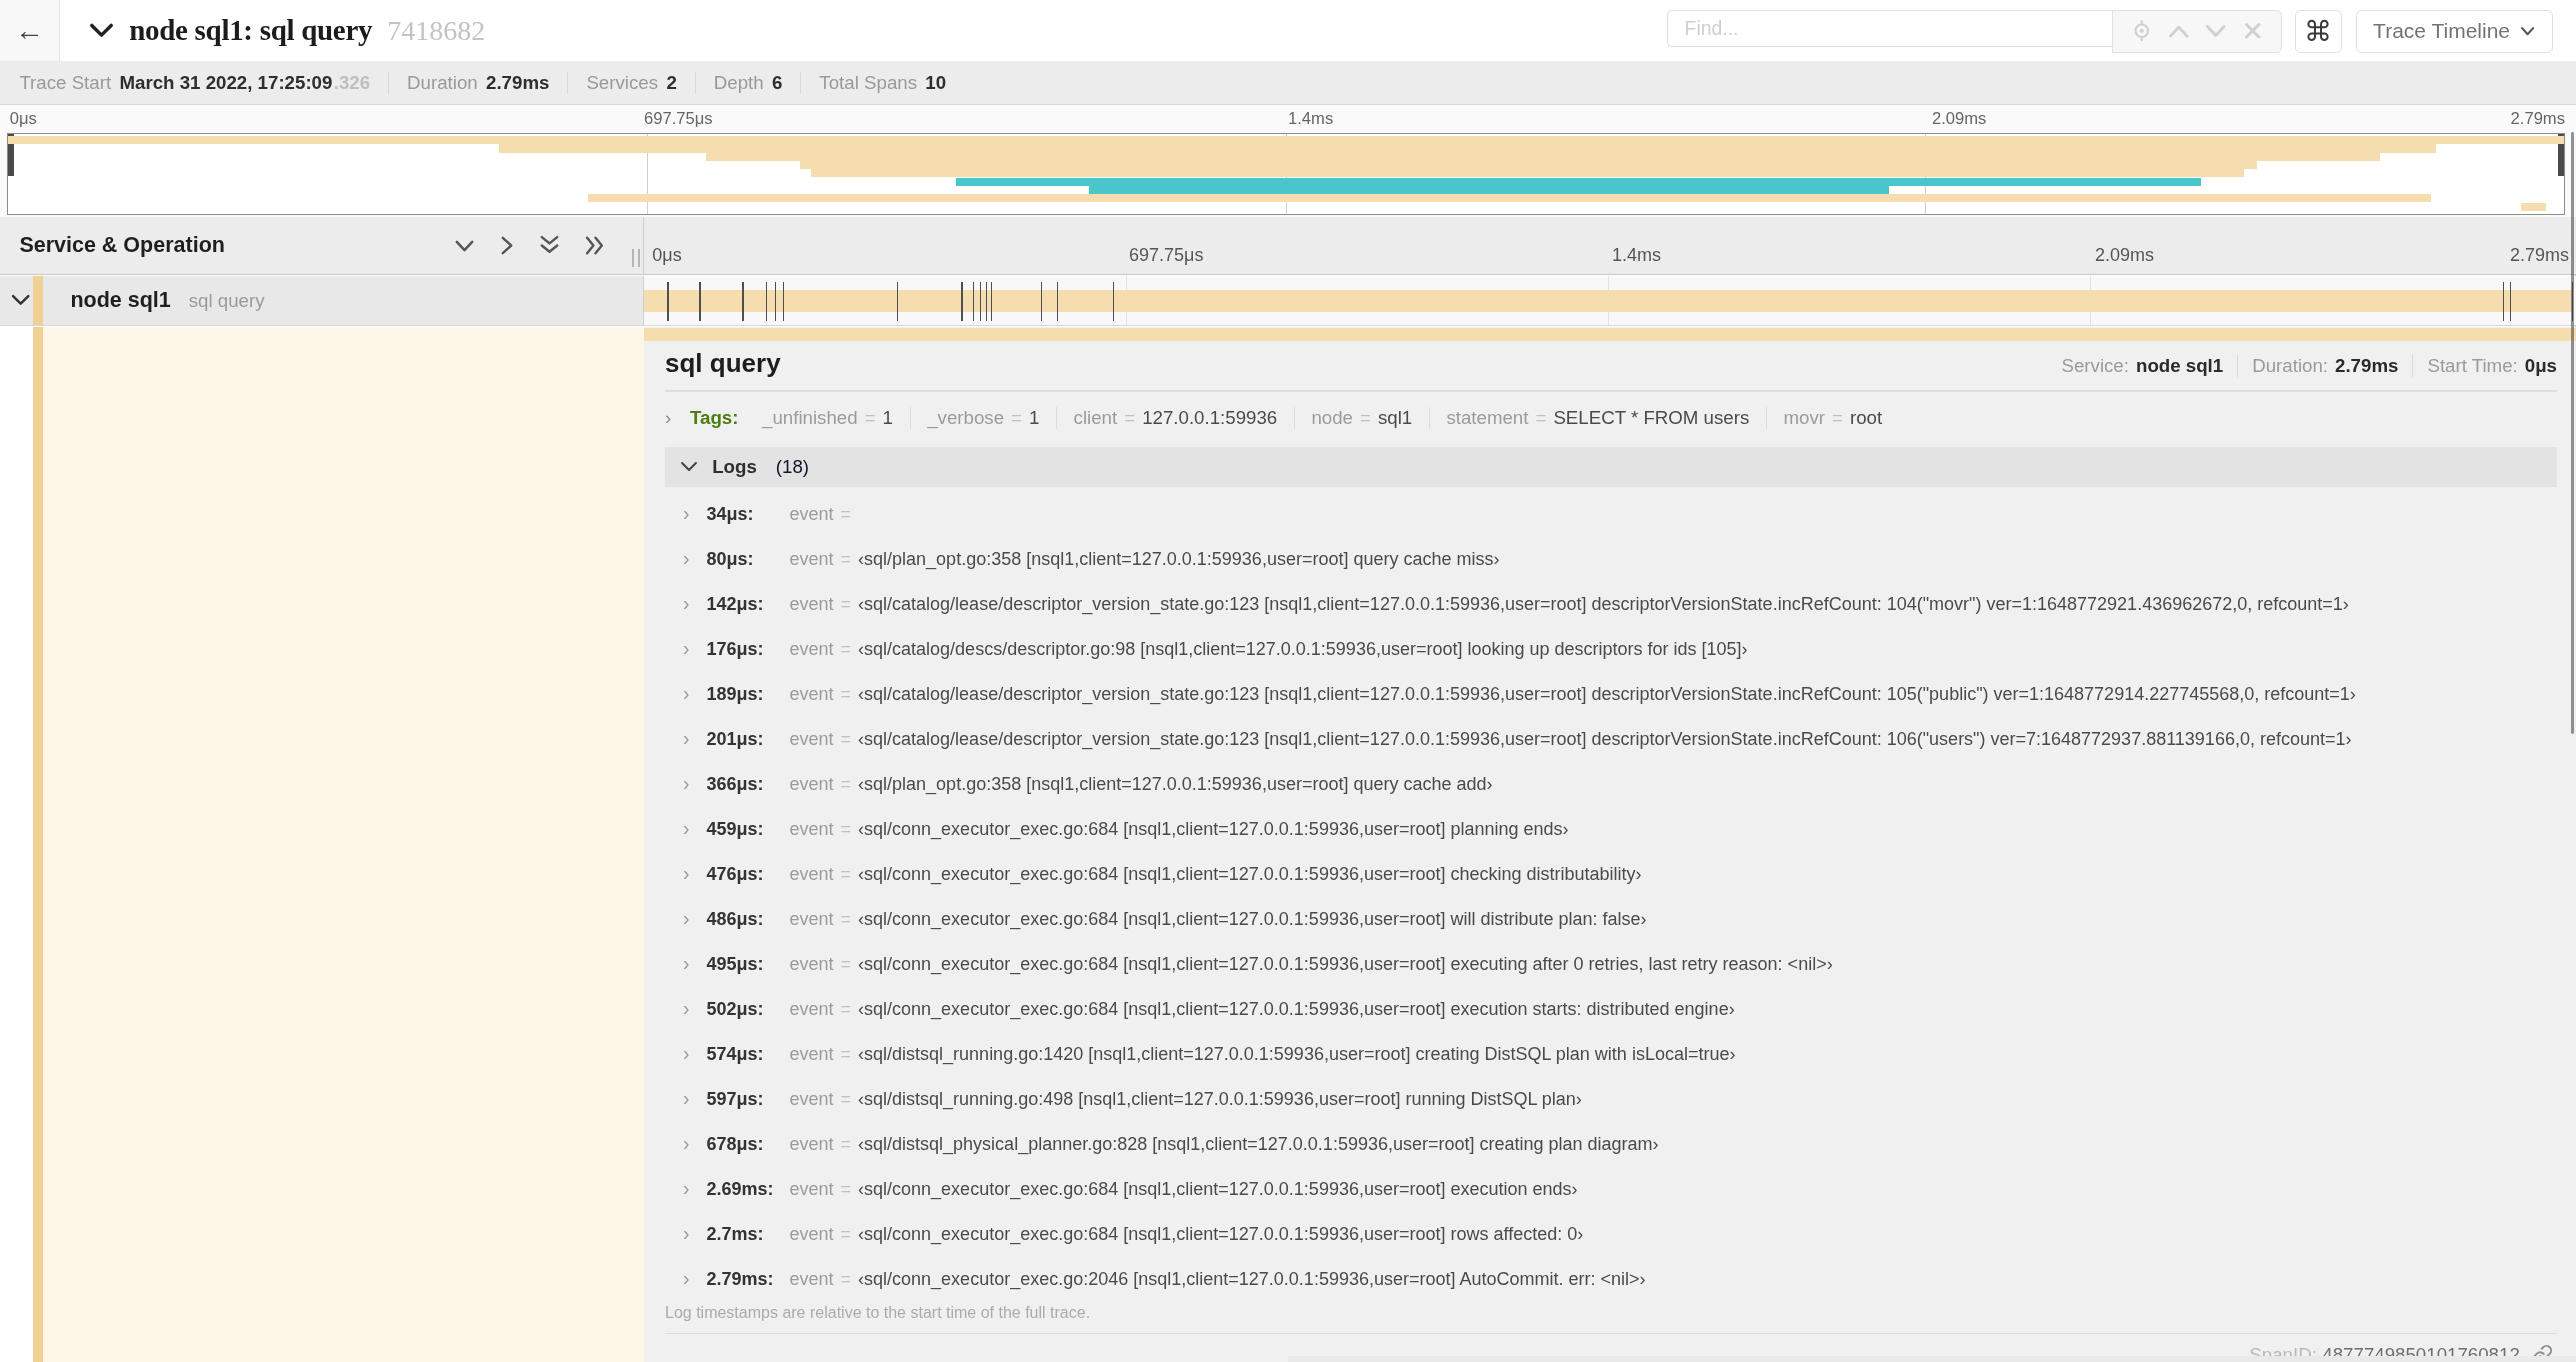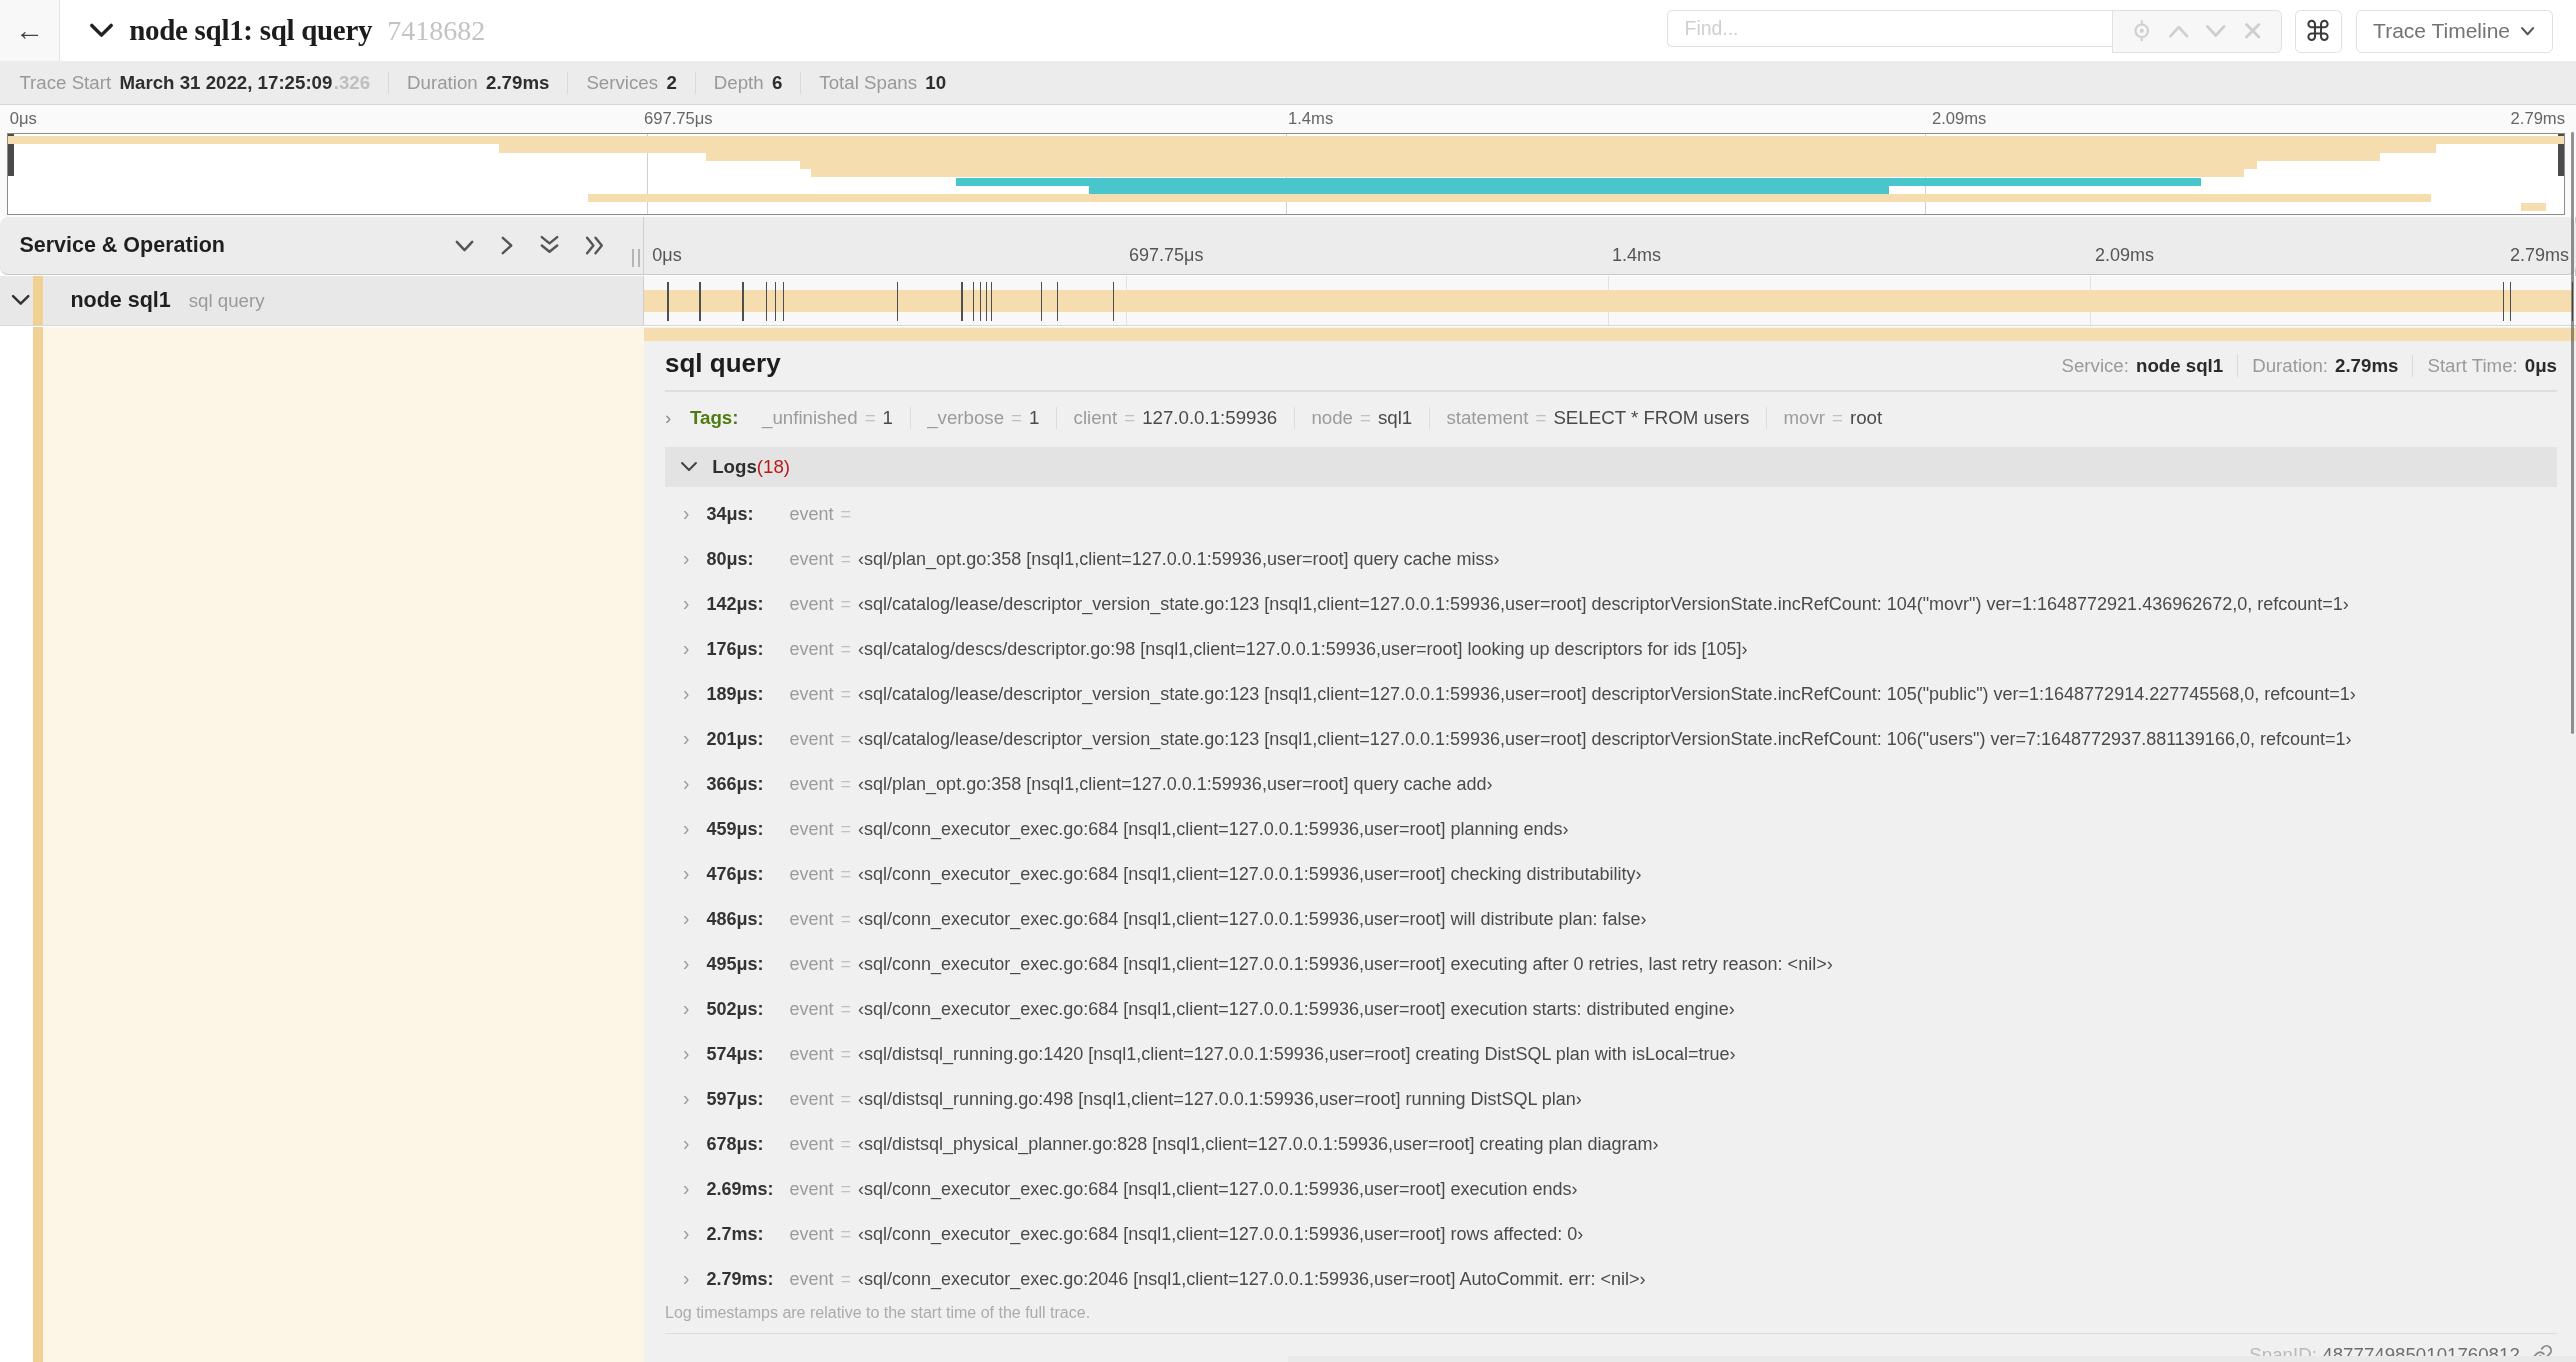--- a/index.html
+++ b/index.html
@@ -39,21 +39,21 @@
   .mm-label.p75 { left:1932px; }
   .mm-label.p100 { right:11px; }
   .mm-canvas { position:absolute; left:7px; top:28px; width:2558px; height:82px; background:#fff; border:1.4px solid #8c8c8c; overflow:hidden; }
   .mm-grid { position:absolute; top:0; width:1.4px; height:100%; background:#cfcfcf; }
   .mm-span { position:absolute; height:9px; }
   .mm-handle { position:absolute; width:6.2px; height:42px; top:0; background:#4a4a4a; }
   .mm-handle.left { left:0; }
   .mm-handle.right { right:0; }
 
   
-  .section-header { position:absolute; left:0; top:217px; width:2576px; height:58px; background:#ececec; border-bottom:1.4px solid #c6c6c6;border-radius:8px; }
+  .section-header { position:absolute; left:0; top:217px; width:2576px; height:58px; background:#ececec; border-bottom:1.4px solid #c6c6c6; }
   .so-head { position:absolute; left:0; top:0; width:644px; height:100%; border-right:1.4px solid #cfcfcf; display:flex; align-items:center; }
   .so-title { font-size:21.5px; font-weight:bold; color:#1f1f1f; margin-left:19.4px; }
   .so-icons { position:absolute; right:37px; top:0; height:100%; display:flex; align-items:center; gap:25px; }
   .so-icons .ic { display:flex; align-items:center; cursor:pointer; }
   .splitter { position:absolute; left:632px; top:32px; width:14px; height:18px; display:flex; gap:3.5px; cursor:col-resize; }
   .splitter i { display:block; width:2.1px; height:18px; background:#b5b5b5; }
   .axis { position:absolute; left:644px; top:0; width:1932px; height:100%; font-size:18px; color:#555; }
   .axis-tick { position:absolute; bottom:8.3px; }
   .axis-tick.t0 { left:8.3px; }
   .axis-tick.t1 { left:485px; }
@@ -98,21 +98,21 @@
   .tag-item { display:inline-flex; gap:7px; padding:0 16.6px; border-left:1.4px solid #dcdcdc; }
   .tag-item:first-of-type { border-left:none; }
   .tag-key { color:#9b9b9b; }
   .tag-eq { color:#c0c0c0; }
   .tag-val { color:#4a4a4a; }
 
   .logs-block { margin-top:18px; }
   .logs-head { height:40px; background:#e3e3e3; display:flex; align-items:center; font-size:18.7px; cursor:pointer; }
   .logs-chev { margin-left:15.2px; display:flex; }
   .logs-title { font-weight:bold; color:#2e2e2e; margin-left:14px; }
-  .logs-count { color:#b91c1c; margin-left:0; }
+  .logs-count { color:#0f172a; margin-left:19px; }
   .log-row { display:flex; align-items:baseline; font-size:18px; height:45px; padding-top:15.2px; cursor:pointer; }
   .log-chev { width:23.5px; margin-left:18px; color:#9a9a9a; font-size:19.4px; }
   .log-time { min-width:72px; font-weight:bold; color:#333; }
   .log-key { color:#9b9b9b; margin-left:11px; }
   .log-eq { color:#c0c0c0; margin:0 7px; }
   .log-val { color:#4a4a4a; white-space:nowrap; }
   .logs-footer { margin-top:7px; font-size:16px; color:#ababab; }
 
   .sd-bottom-divider { height:1.4px; background:#dcdcdc; margin-top:11px; }
   .spanid-row { display:flex; justify-content:flex-end; align-items:center; gap:5.5px; margin-top:9.7px; font-size:18.7px; padding-right:4.2px; }

